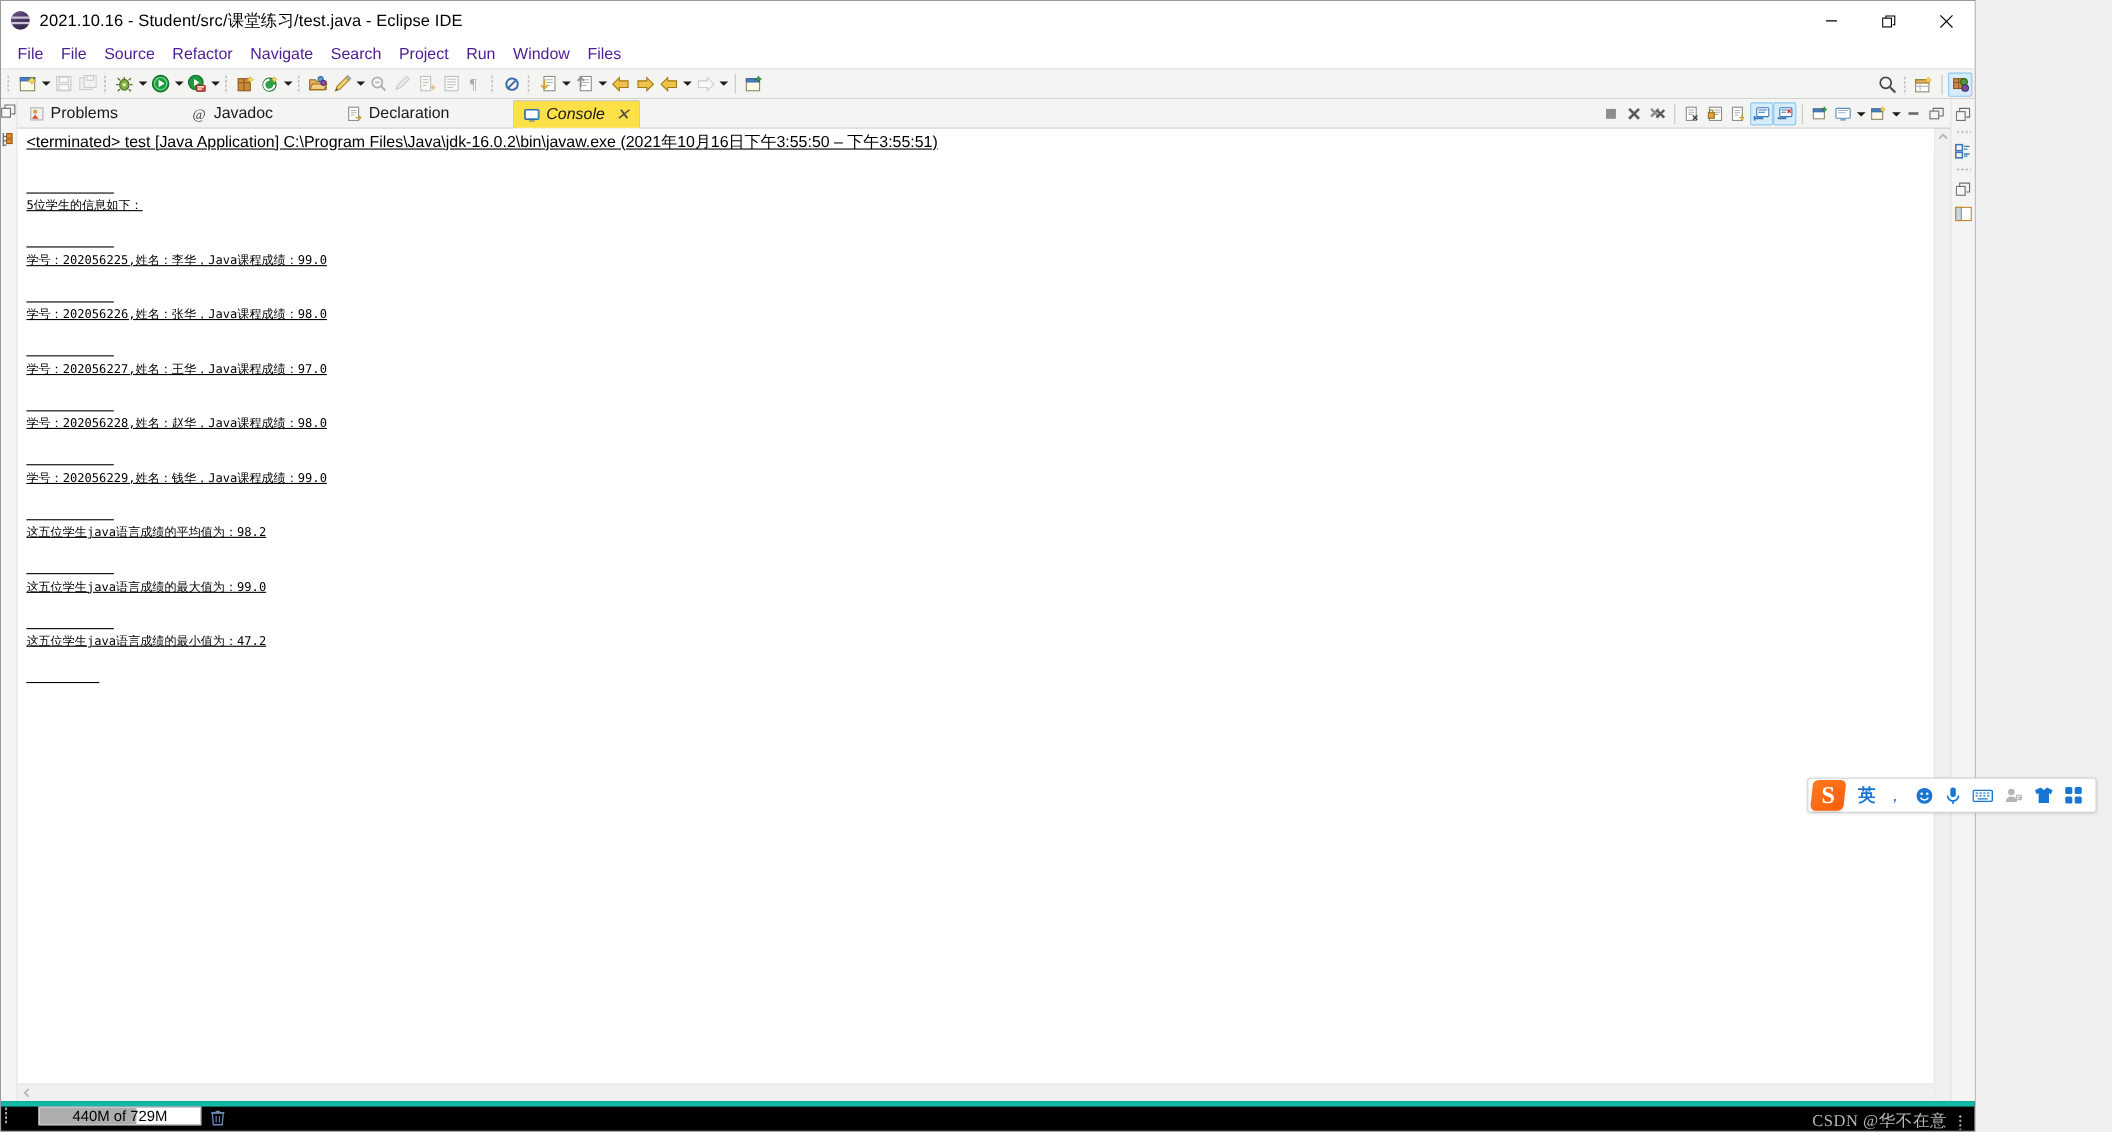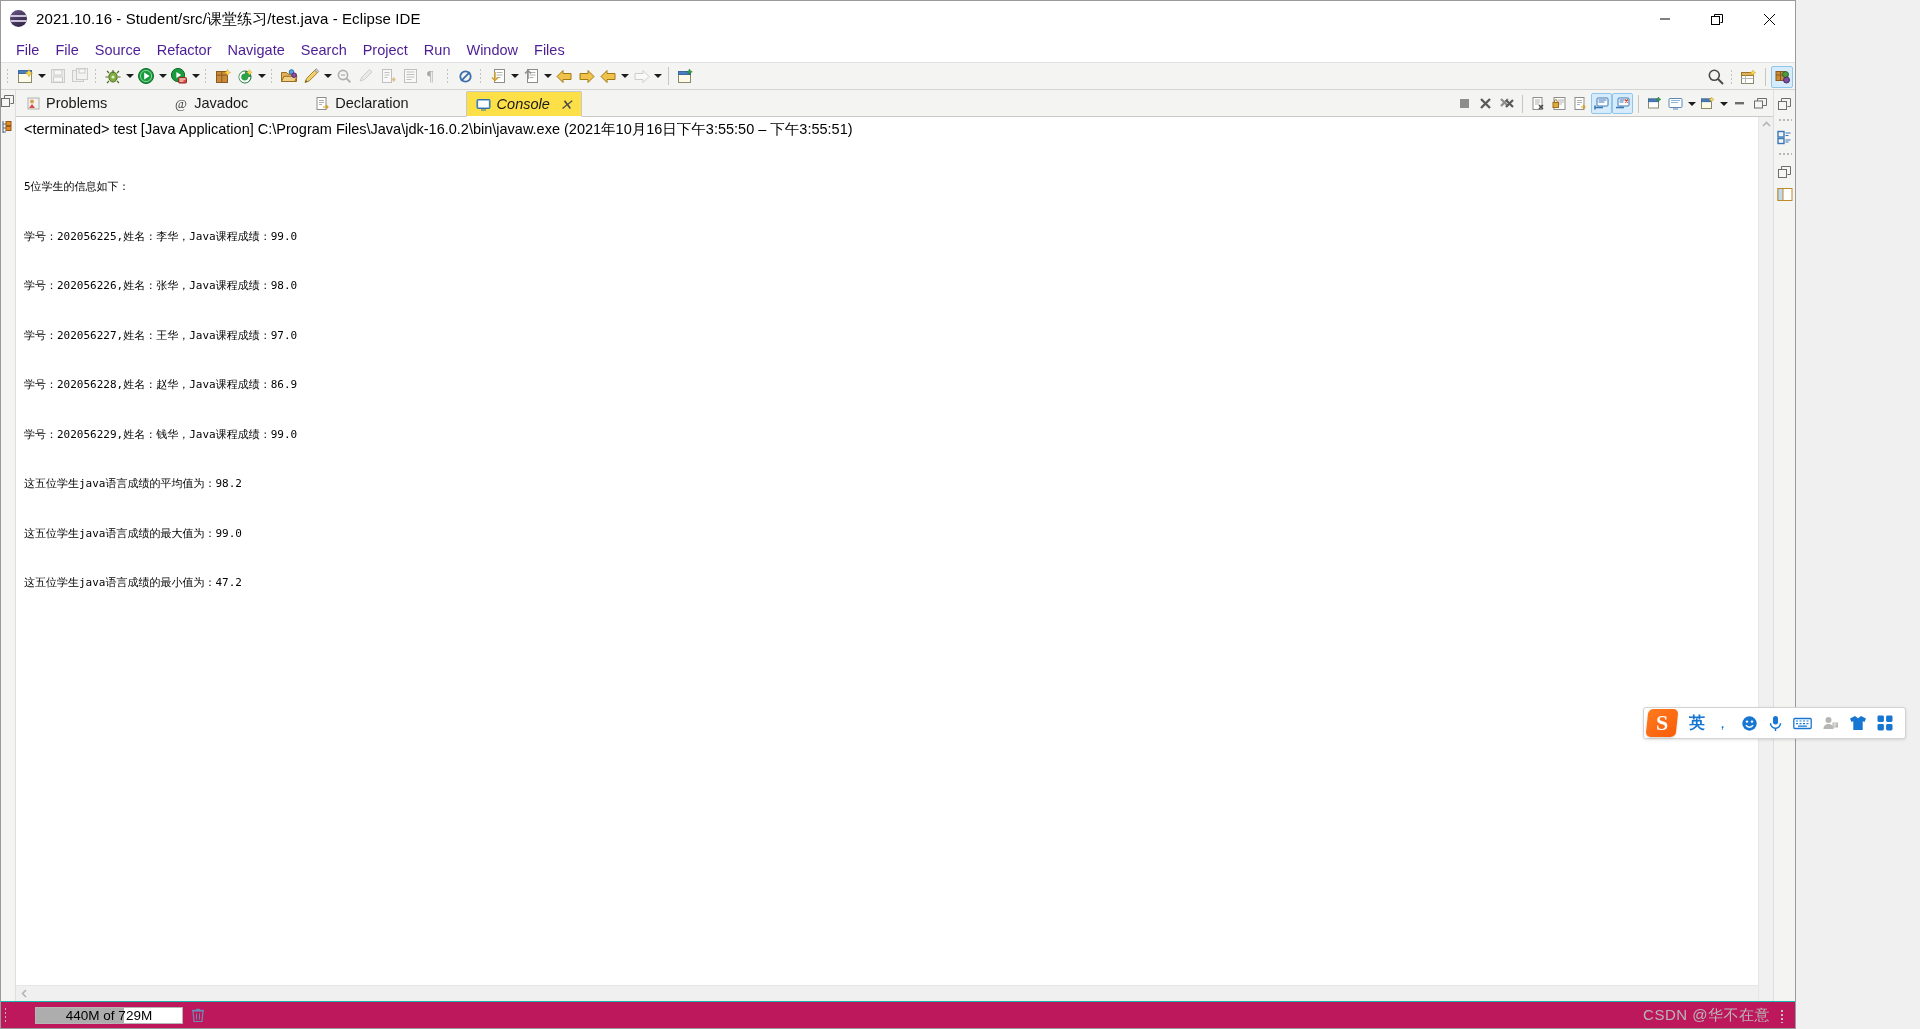--- a/index.html
+++ b/index.html
@@ -138,21 +138,21 @@
 
   .tabrow-tools {
     position: absolute; right: 0; bottom: 2px;
     display: flex; align-items: center; gap: 0;
     padding-right: 2px;
   }
   .ctb { width: 21px; height: 21px; display: flex; align-items: center; justify-content: center; }
   .ctb.toggled { background: #d6ebfb; border: 1px solid #8fc7ea; border-radius: 2px; }
 
   
-  .console-area { flex: 1 1 auto; display: flex; min-height: 0; background: #ffffff; }
+  .console-area { flex: 1 1 auto; display: flex; min-height: 0; background: #ffffff; text-decoration: underline; }
   .console-inner { flex: 1 1 auto; position: relative; min-width: 0; display: flex; flex-direction: column; }
   .term-line {
     font-size: 14.5px; color: #000; padding: 3px 0 3px 8px;
     white-space: nowrap; background: #ffffff;
     font-family: "Liberation Sans", sans-serif;
   }
   .console-out {
     flex: 1 1 auto;
     padding: 4px 0 0 8px;
     font-family: "DejaVu Sans Mono", monospace;
@@ -190,22 +190,22 @@
   .rr-dots {
     width: 14px; height: 5px;
     background-image: radial-gradient(#b8b8b6 38%, transparent 39%);
     background-size: 4px 4px; background-repeat: repeat-x;
   }
   .rr-icon { width: 17px; height: 17px; display: flex; align-items: center; justify-content: center; }
 
   
   .statusbar {
     height: 27px; flex: 0 0 27px;
-    display: flex; align-items: center;
-    background: #be185d; border-top: 1px solid #14b8a6;
+    display: flex; 
+    background: #000000; border-top: 5px solid #14b8a6;
     position: relative; padding-left: 3px;
   }
   .sb-grip {
     width: 6px; height: 16px;
     background-image: radial-gradient(#b8b8b6 35%, transparent 36%);
     background-size: 3px 4px; background-repeat: repeat-y;
   }
   .heap {
     display: flex; align-items: center;
     width: 148px; height: 17px;
@@ -215,21 +215,21 @@
   .heap-fill { position: absolute; left: 0; top: 0; bottom: 0; background: #adadad; }
   .heap-text {
     position: relative; width: 100%; text-align: center;
     font-size: 13.5px; color: #000; line-height: 15px;
   }
   .heap-trash { width: 22px; height: 20px; display: flex; align-items: center; justify-content: center; margin-left: 4px; }
   .sb-right {
     position: absolute; right: 10px; top: 0; height: 27px;
     display: flex; align-items: center; gap: 10px;
   }
-  .watermark { font-size: 15px; color: #b7b7b7; letter-spacing: .5px; }
+  .watermark { font-size: 15px; color: #b7b7b7; letter-spacing: .5px; font-family: Liberation Serif, serif; }
   .sb-dots {
     width: 5px; height: 14px;
     background-image: radial-gradient(#c2c2c0 38%, transparent 39%);
     background-size: 4px 4px; background-repeat: repeat-y;
   }
 
   
   .ime-bar {
     position: absolute; left: 1642px; top: 706px;
     height: 32px; display: flex; align-items: center;
@@ -722,21 +722,21 @@
       </div>
 
       <div class="console-area">
         <div class="console-inner">
           <div class="term-line">&lt;terminated&gt; test [Java Application] C:\Program Files\Java\jdk-16.0.2\bin\javaw.exe  (2021年10月16日下午3:55:50 – 下午3:55:51)</div>
           <div class="console-out">
             <div>5位学生的信息如下：</div>
             <div>学号：202056225,姓名：李华，Java课程成绩：99.0</div>
             <div>学号：202056226,姓名：张华，Java课程成绩：98.0</div>
             <div>学号：202056227,姓名：王华，Java课程成绩：97.0</div>
-            <div>学号：202056228,姓名：赵华，Java课程成绩：86.9</div>
+            <div>学号：202056228,姓名：赵华，Java课程成绩：98.0</div>
             <div>学号：202056229,姓名：钱华，Java课程成绩：99.0</div>
             <div>这五位学生java语言成绩的平均值为：98.2</div>
             <div>这五位学生java语言成绩的最大值为：99.0</div>
             <div>这五位学生java语言成绩的最小值为：47.2</div>
           </div>
           <div class="hscroll-row">
             <div class="hs-arrow">
               <svg width="9" height="9" viewBox="0 0 9 9">
                   <path d="M6 1L2.5 4.5 6 8" fill="none" stroke="#b4b4b2" stroke-width="1.6"></path>
                 </svg>

